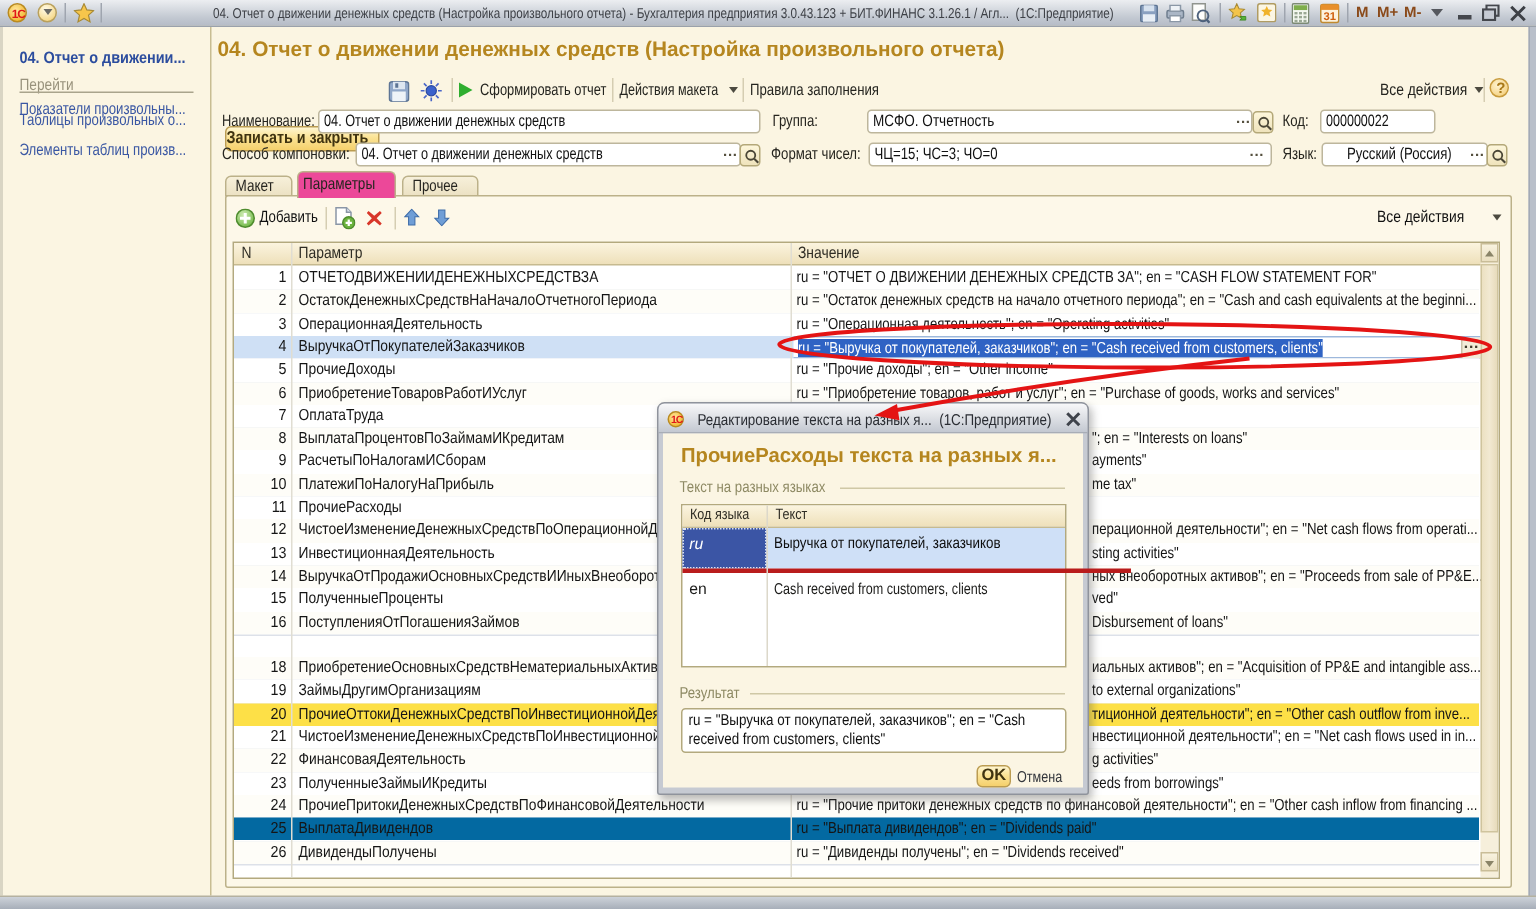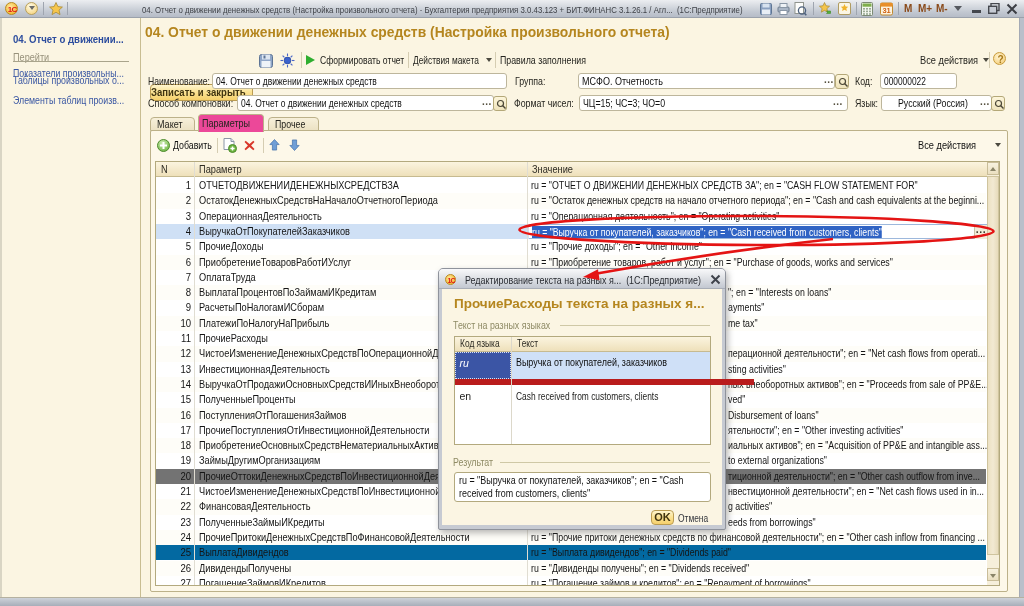--- a/index.html
+++ b/index.html
@@ -355,39 +355,34 @@
 <div class="pc">ПолученныеПроценты</div>
 <div class="vc" style="left:571.5px;">ved"</div>
 </div>
 <div class="rline" style="top:245.5px;"></div>
 <div class="row" style="top:245.5px;background:#fefdf8;">
 <div class="nn">16</div>
 <div class="pc">ПоступленияОтПогашенияЗаймов</div>
 <div class="vc" style="left:571.5px;">Disbursement of loans"</div>
 </div>
 <div class="rline" style="top:260.8px;"></div>
-<div class="row" style="top:260.8px;background:#ffffff;">
-<div class="nn">17</div>
-<div class="pc">ПрочиеПоступленияОтИнвестиционнойДеятельности</div>
-<div class="vc" style="left:571.5px;">ятельности"; en = "Other investing activities"</div>
-</div>
 <div class="rline" style="top:276.1px;"></div>
 <div class="row" style="top:276.1px;background:#fefdf8;">
 <div class="nn">18</div>
 <div class="pc">ПриобретениеОсновныхСредствНематериальныхАктивов</div>
 <div class="vc" style="left:571.5px;">иальных активов"; en = "Acquisition of PP&amp;E and intangible ass...</div>
 </div>
 <div class="rline" style="top:291.4px;"></div>
 <div class="row" style="top:291.4px;background:#ffffff;">
 <div class="nn">19</div>
 <div class="pc">ЗаймыДругимОрганизациям</div>
 <div class="vc" style="left:571.5px;">to external organizations"</div>
 </div>
 <div class="rline" style="top:306.7px;"></div>
-<div class="row" style="top:306.7px;background:#737373;">
+<div class="row" style="top:306.7px;background:#fde047;">
 <div class="nn">20</div>
 <div class="pc">ПрочиеОттокиДенежныхСредствПоИнвестиционнойДеятельности</div>
 <div class="vc" style="left:571.5px;">тиционной  деятельности"; en = "Other cash outflow from inve...</div>
 </div>
 <div class="rline" style="top:322.0px;"></div>
 <div class="row" style="top:322.0px;background:#ffffff;">
 <div class="nn">21</div>
 <div class="pc">ЧистоеИзменениеДенежныхСредствПоИнвестиционнойДеятельности</div>
 <div class="vc" style="left:571.5px;">нвестиционной деятельности"; en = "Net cash flows used in in...</div>
 </div>
@@ -415,25 +410,20 @@
 <div class="pc">ВыплатаДивидендов</div>
 <div class="vc">ru = "Выплата дивидендов"; en = "Dividends paid"</div>
 </div>
 <div class="rline" style="top:398.5px;"></div>
 <div class="row" style="top:398.5px;background:#fefdf8;">
 <div class="nn">26</div>
 <div class="pc">ДивидендыПолучены</div>
 <div class="vc">ru = "Дивиденды получены"; en = "Dividends received"</div>
 </div>
 <div class="rline" style="top:413.8px;"></div>
-<div class="row" style="top:413.8px;background:#ffffff;">
-<div class="nn">27</div>
-<div class="pc">ПогашениеЗаймовИКредитов</div>
-<div class="vc">ru = "Погашение займов и кредитов"; en = "Repayment of borrowings"</div>
-</div>
 
 <div id="vln1"></div>
     <div id="vln2"></div>
 <div id="sbar">
 <div style="position:absolute;left:0;top:0;width:12px;height:13px;background:linear-gradient(#f8f2df,#eadfc0);border:1px solid #c9bd98;">
         <span style="position:absolute;left:2px;top:4px;width:0;height:0;border-left:3.5px solid transparent;border-right:3.5px solid transparent;border-bottom:4.5px solid #8a8468;"></span>
       </div>
 <div style="position:absolute;left:0;top:14px;width:12px;height:379px;background:linear-gradient(90deg,#ece1c2,#f2e9d2 50%,#e7dbbb);border:1px solid #cfc49e;"></div>
 <div style="position:absolute;left:0;top:406px;width:12px;height:13px;background:linear-gradient(#f8f2df,#eadfc0);border:1px solid #c9bd98;">
         <span style="position:absolute;left:2px;top:4.5px;width:0;height:0;border-left:3.5px solid transparent;border-right:3.5px solid transparent;border-top:4.5px solid #8a8468;"></span>
@@ -458,21 +448,21 @@
 <div id="dthead">
           <span style="position:absolute;left:5px;top:1px;">Код языка</span>
           <span style="position:absolute;left:62px;top:1px;">Текст</span>
         </div>
 <div style="position:absolute;left:0;top:15px;width:255px;height:27px;">
 <div style="position:absolute;left:0;top:0;width:56.5px;height:27px;background:#3b55a5;border:1px dotted #dce4f2;color:#fff;font-size:10.5px;padding:4px 0 0 4px;font-style:italic;">ru</div>
 <div style="position:absolute;left:56.5px;top:0;width:198.5px;height:27px;background:#cfe0f7;color:#0e0e0e;">
             <span class="sx" style="transform:scaleX(0.85);position:absolute;left:5px;top:4px;font-size:10.5px;">Выручка от покупателей, заказчиков</span>
           </div>
 </div>
-<div style="position:absolute;left:0;top:42px;width:299px;height:26px;border-top:6px solid #b91c1c;">
+<div style="position:absolute;left:0;top:42px;width:299px;height:26px;border-top:3px solid #b91c1c;">
 <div style="position:absolute;left:5px;top:5px;font-size:10.5px;">en</div>
 <span class="sx" style="transform:scaleX(0.8);position:absolute;left:61.5px;top:5px;font-size:10.5px;">Cash received from customers, clients</span>
 </div>
 <div id="dvln"></div>
 </div>
 <div class="glabel" style="left:11px;top:166.5px;">Результат</div>
 <div class="gline" style="left:58px;top:172.5px;width:210px;"></div>
 <div id="resbox"><span class="sx" style="transform:scaleX(0.85);">ru = "Выручка от покупателей, заказчиков"; en = "Cash</span><br><span class="sx" style="transform:scaleX(0.85);">received from customers, clients"</span></div>
 <div id="okbtn" class="ybtn">OK</div>
 <div id="cancel">Отмена</div>

